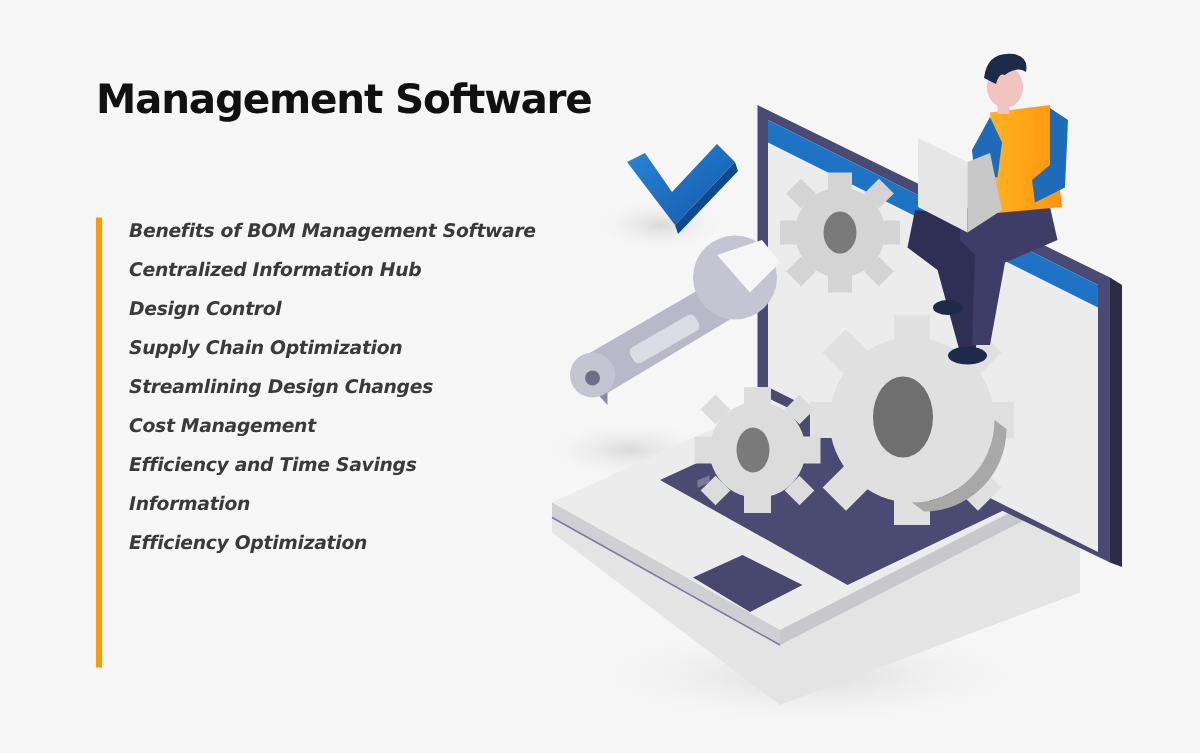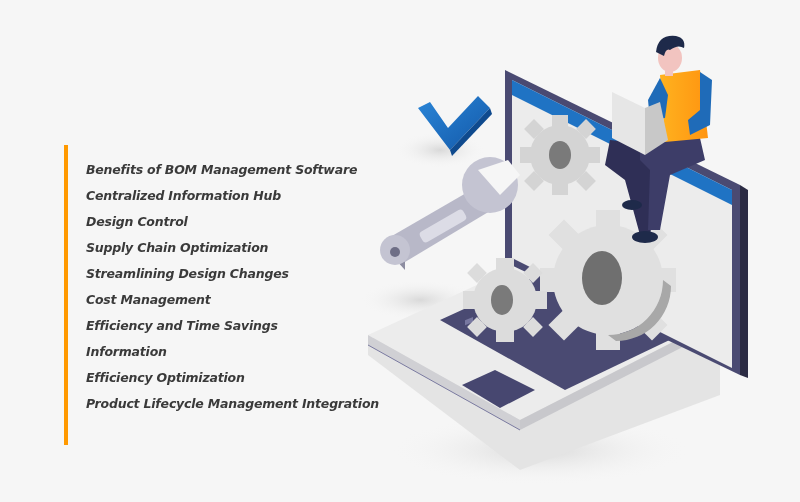--- a/index.html
+++ b/index.html
@@ -45,47 +45,47 @@
       height: 26px;
       line-height: 18px;
       font-size: 12.5px;
       font-style: italic;
       font-weight: bold;
       color: #3a3a3a;
       letter-spacing: -0.2px;
       white-space: nowrap;
       cursor: pointer;
     }
-    .toc li:first-child { margin-top: 16px; font-style: italic; }
+    .toc li:first-child { margin-top: 0; font-style: italic; }
     .illustration {
       position: absolute;
       left: 360px;
       top: 30px;
       width: 420px;
       height: 460px;
     }
   </style>
 </head>
 <body>
 
 <h1 class="title">
+  <span>Management Software</span>
 </h1>
 
 <nav class="toc">
   <ul>
     <li>Benefits of BOM Management Software</li>
     <li>Centralized Information Hub</li>
     <li>Design Control</li>
     <li>Supply Chain Optimization</li>
     <li>Streamlining Design Changes</li>
     <li>Cost Management</li>
     <li>Efficiency and Time Savings</li>
     <li>Information</li>
     <li>Efficiency Optimization</li>
-    <li>Product Lifecycle Management Integration</li>
   </ul>
 </nav>
 
 <svg class="illustration" viewBox="360 30 420 460" xmlns="http://www.w3.org/2000/svg">
   <defs>
     <radialGradient id="shadow" cx="50%" cy="50%" r="50%">
       <stop offset="0%" stop-color="#d9d9d9"></stop>
       <stop offset="100%" stop-color="#f6f6f6" stop-opacity="0"></stop>
     </radialGradient>
     <linearGradient id="shirtGrad" x1="0" y1="0" x2="1" y2="0">

